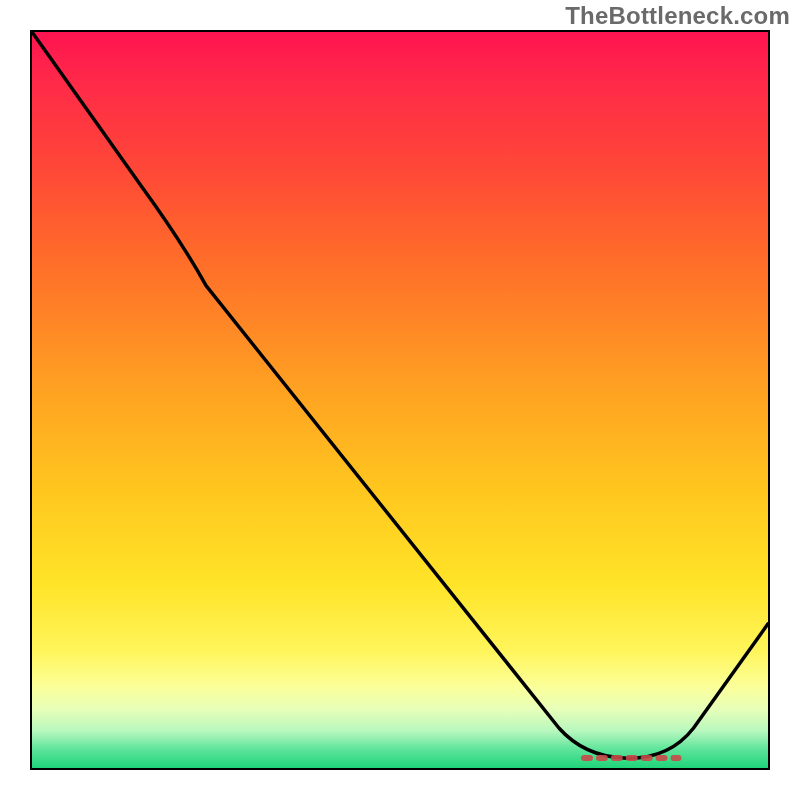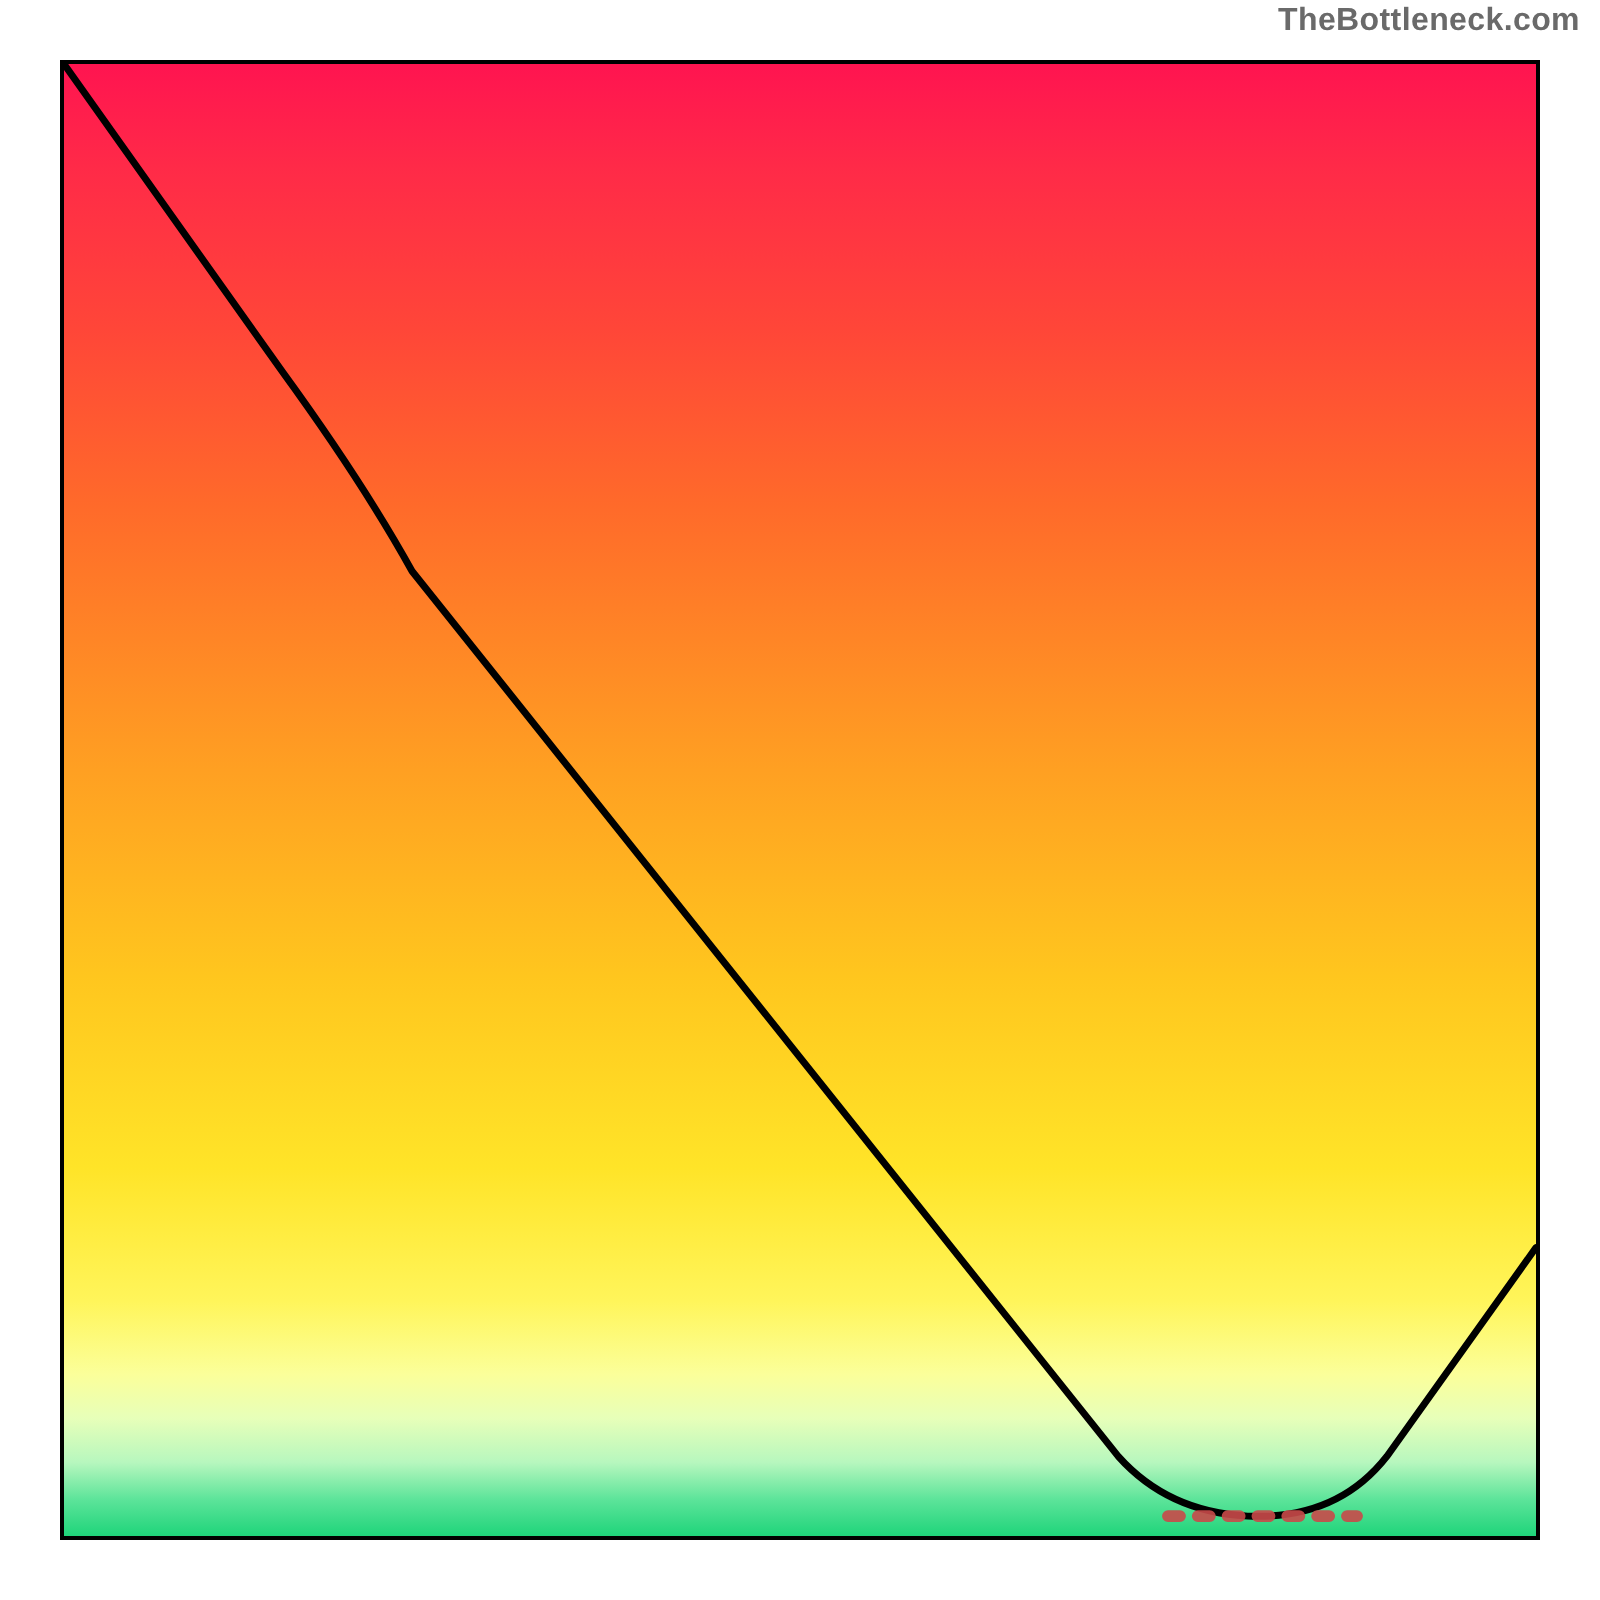--- a/index.html
+++ b/index.html
@@ -13,21 +13,21 @@
   }
   .wrap {
     position: relative;
     width: 800px;
     height: 800px;
   }
   .attribution {
     position: absolute;
     top: 2px;
     right: 10px;
-    font-size: 16px;
+    font-size: 24px;
     font-weight: 600;
     color: #6a6a6a;
     letter-spacing: 0.2px;
   }
   .plot {
     position: absolute;
     left: 30px;
     top: 30px;
     width: 740px;
     height: 740px;

